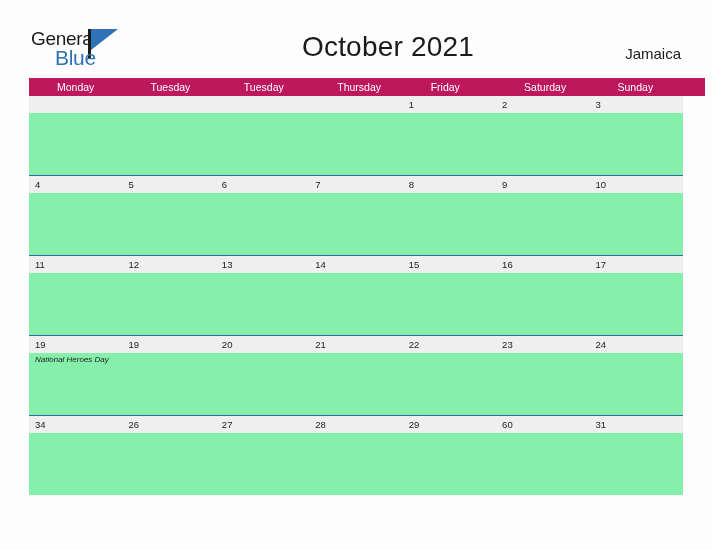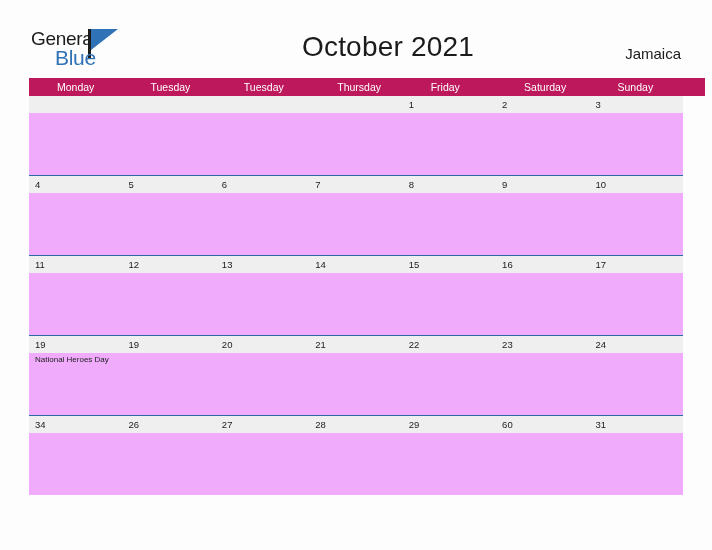--- a/index.html
+++ b/index.html
@@ -144,21 +144,22 @@
   .week-dates {
     display: flex;
     width: 654px;
     height: 17px;
     background: #efefef;
   }
   .week-body {
     display: flex;
     width: 654px;
     height: 62px;
-    background: #f0abfc;
+    background: #86efac;
+    font-style: italic;
   }
 
   .daycell-num {
     flex: 1 1 0;
     box-sizing: border-box;
     padding-left: 6px;
     font-size: 9.5px;
     line-height: 17px;
     color: #1b1b1b;
     font-family: "Liberation Sans", sans-serif;

